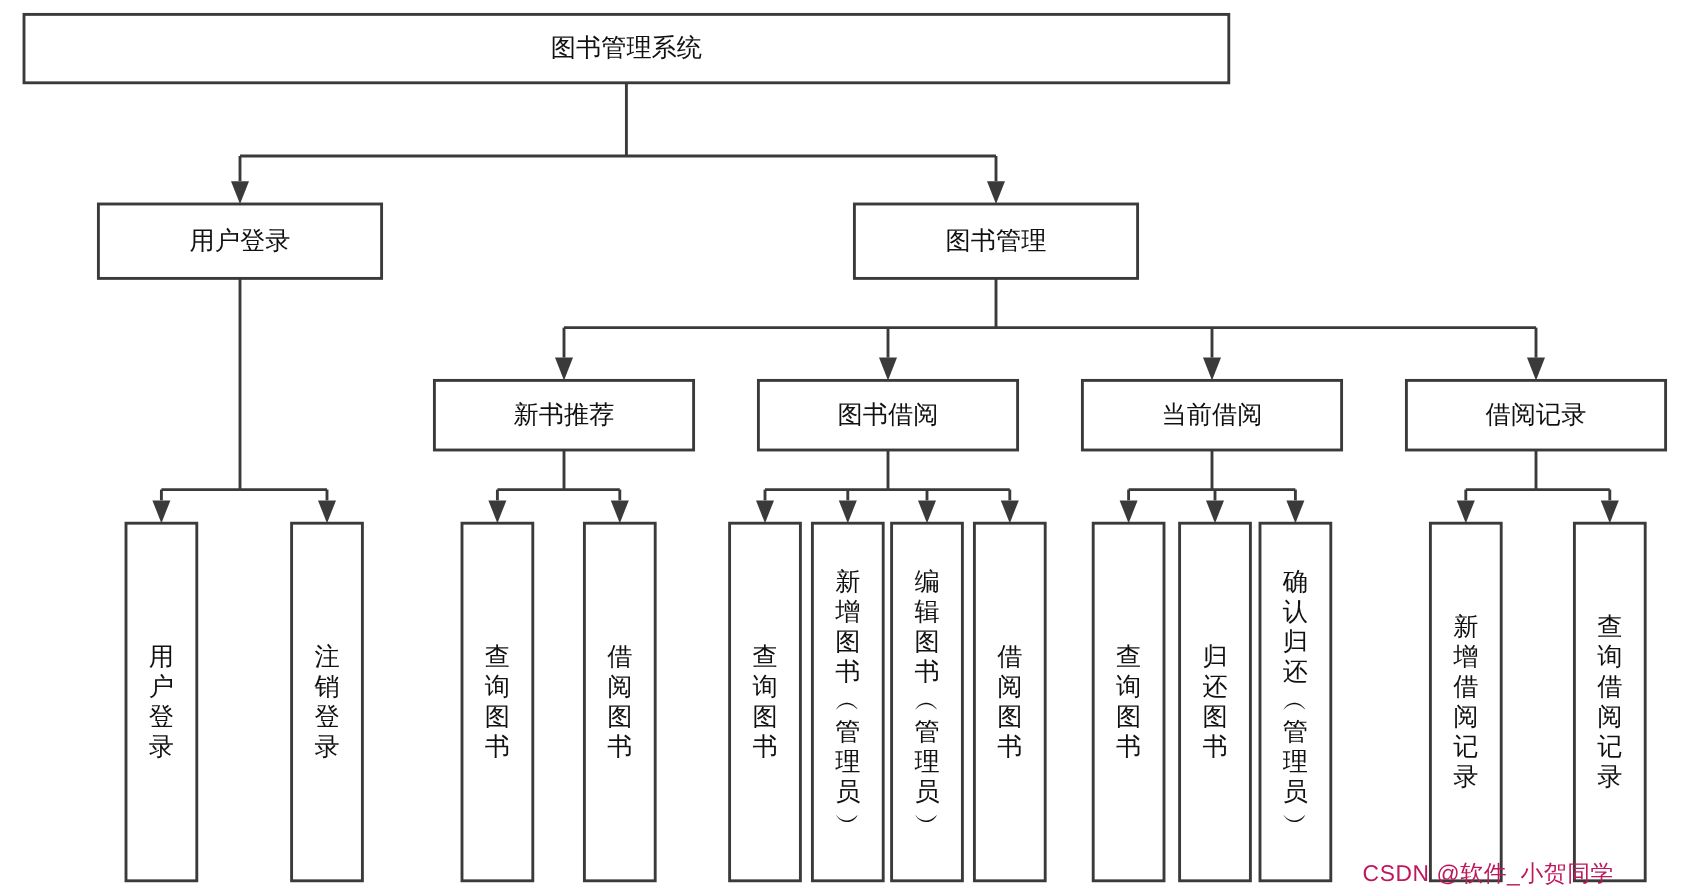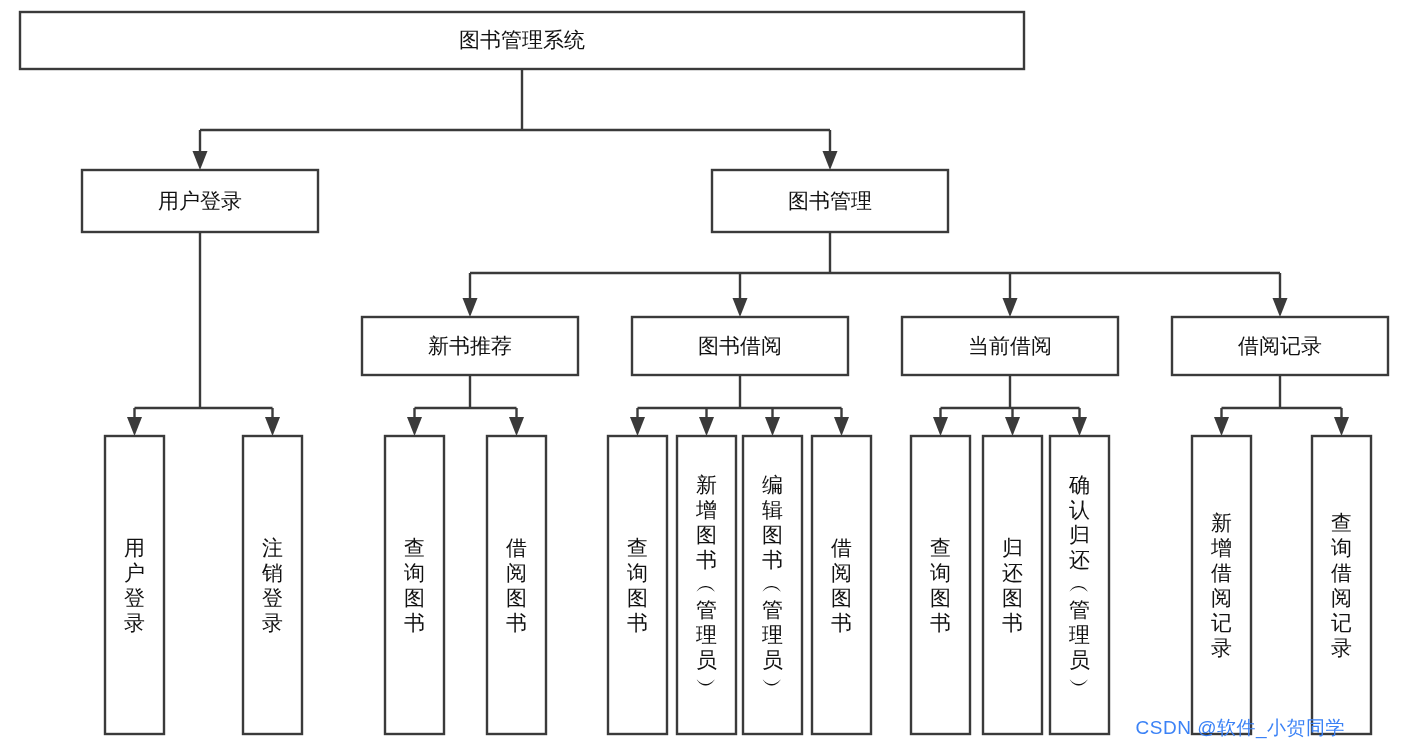--- a/index.html
+++ b/index.html
@@ -54,21 +54,21 @@
     font-size: 21px;
     fill: #111111;
     text-anchor: middle;
   }
   .watermark {
     position: absolute;
     right: 10px;
     bottom: 6px;
     font-family: "Liberation Sans", sans-serif;
     font-size: 19px;
-    color: #3b82f6;
+    color: #be185d;
     white-space: nowrap;
     letter-spacing: 0.5px;
     user-select: none;
   }
 </style>
 </head>
 <body>
 
 <div id="diagram-root">
   <svg id="diagram-svg" viewBox="0 0 1405 747" preserveAspectRatio="none" xmlns="http://www.w3.org/2000/svg">

